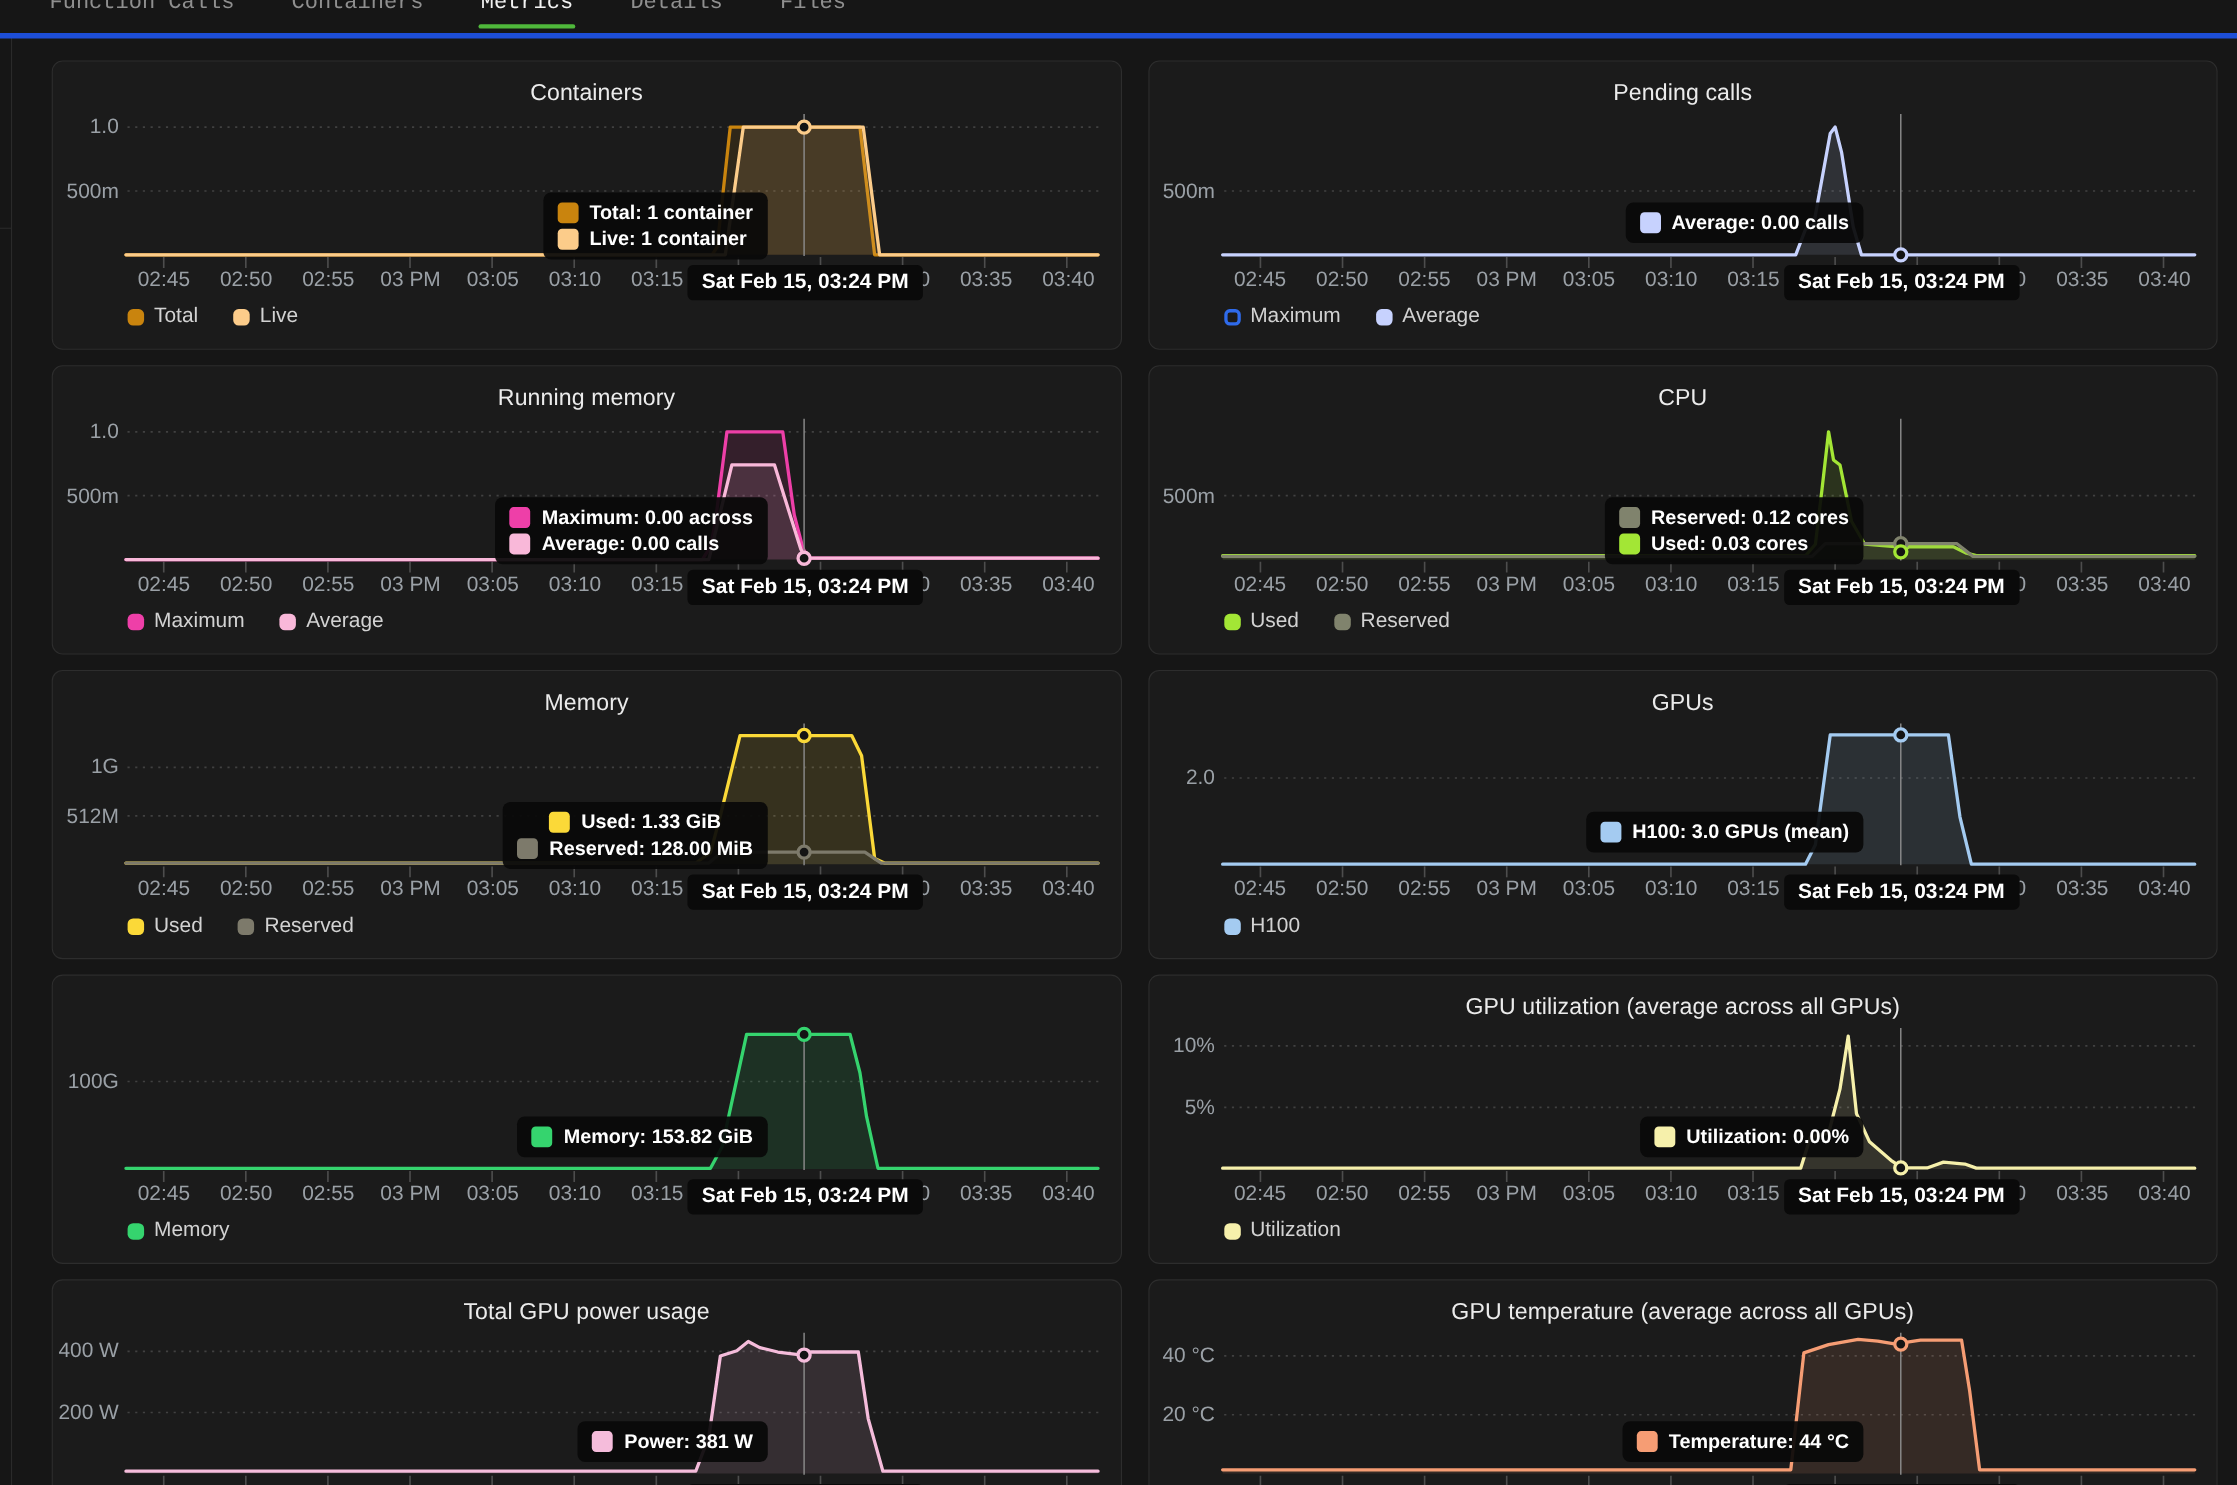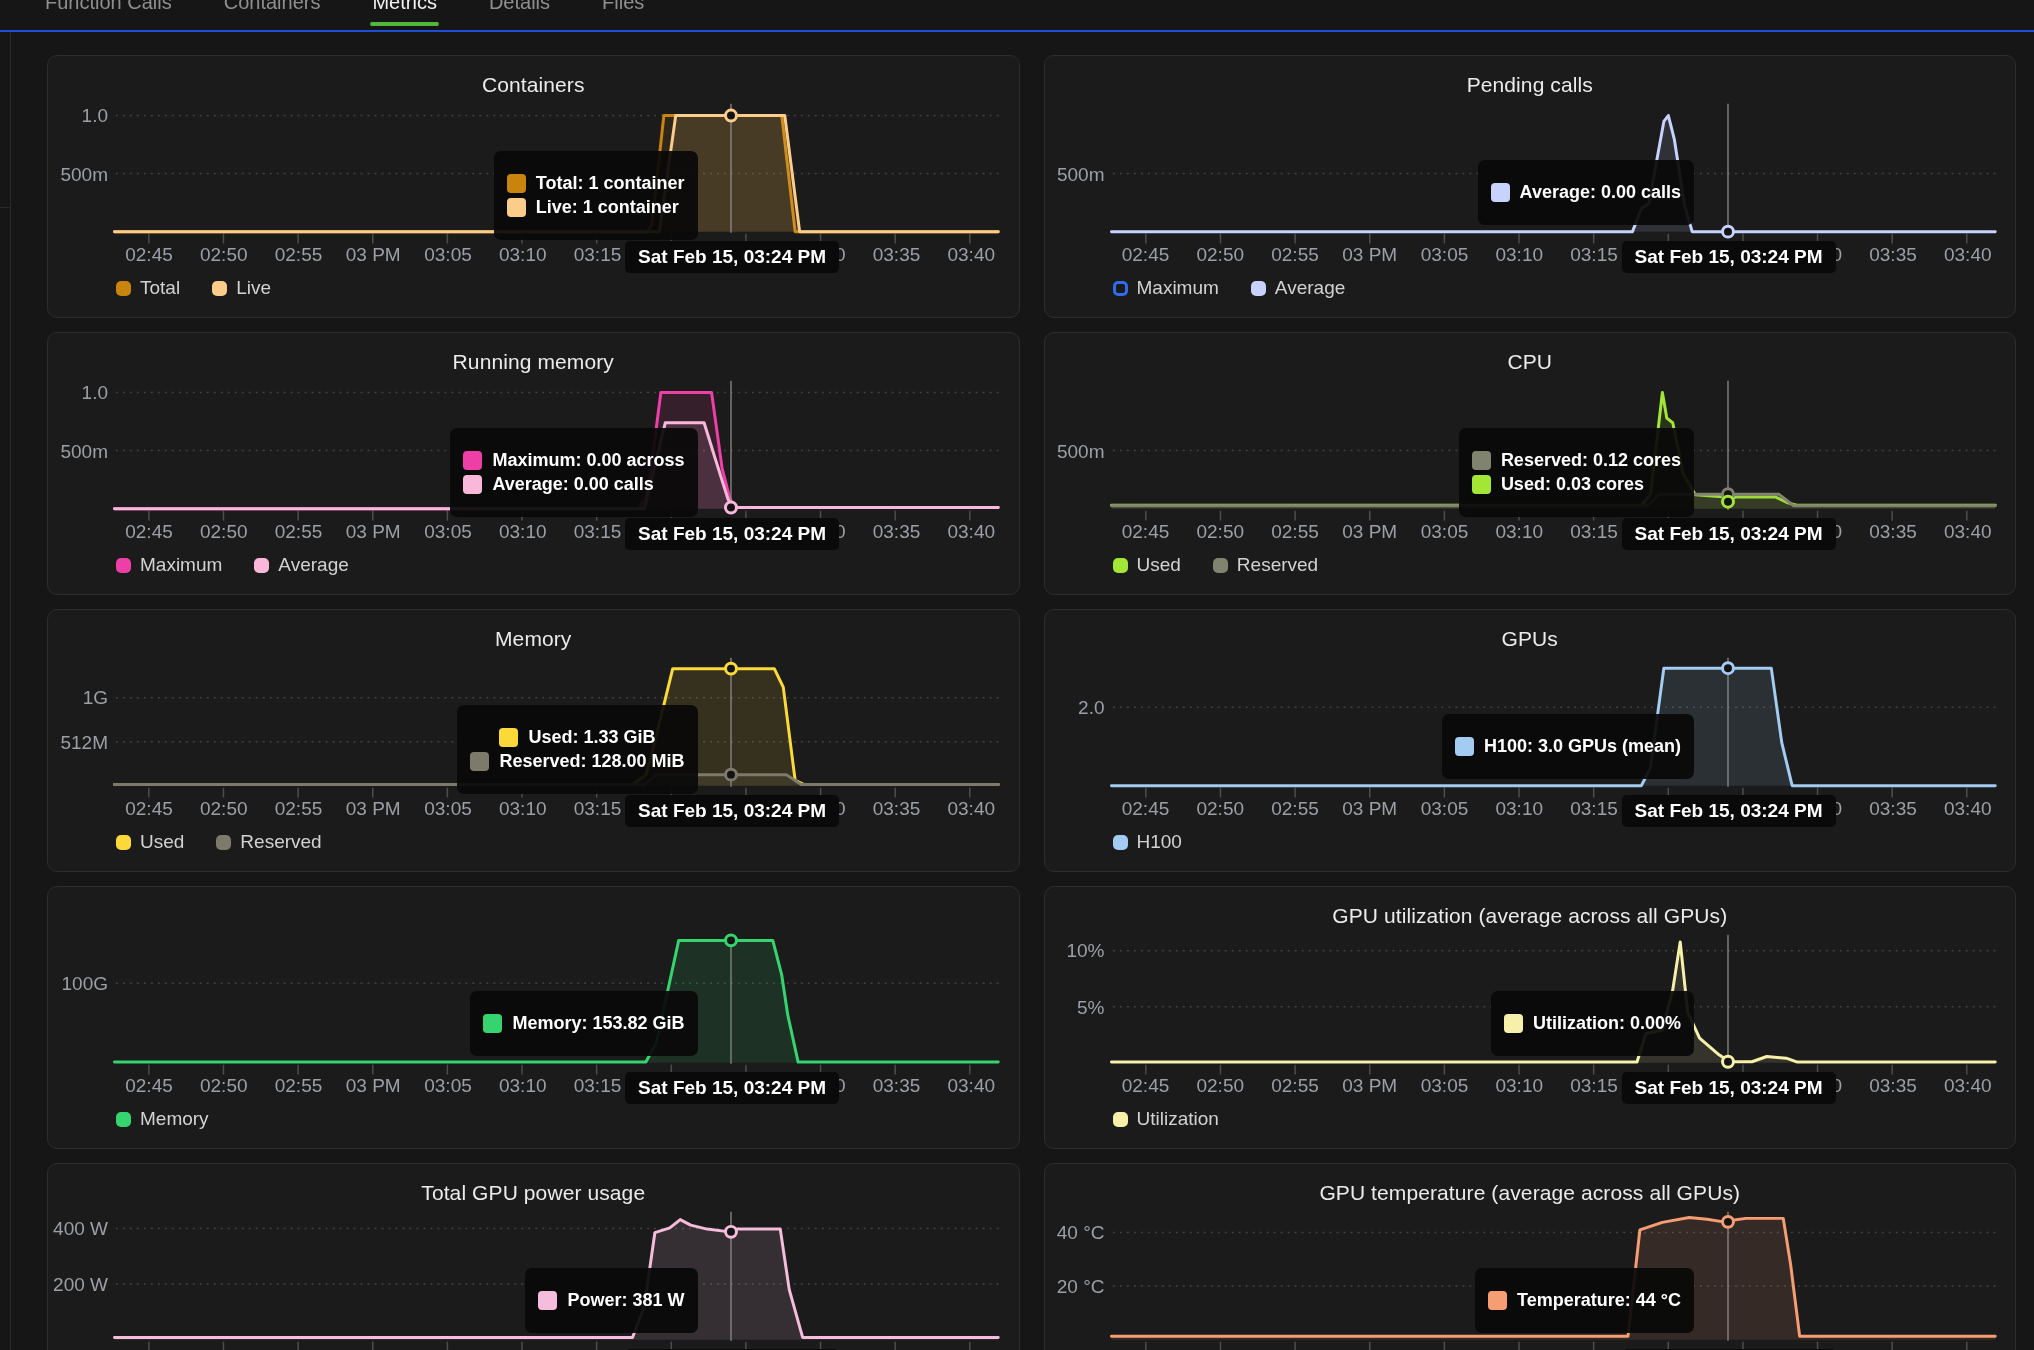--- a/index.html
+++ b/index.html
@@ -4,21 +4,21 @@
 <style>
   html,body{margin:0;padding:0;}
   body{
     width:2034px;height:1350px;overflow:hidden;position:relative;
     background:#161616;color:#e5e5e5;
     font-family:"Liberation Sans", sans-serif;
   }
   
   .tabbar{
     position:absolute;left:0;top:0;width:2034px;height:30px;
-    overflow:hidden;border-bottom:2px solid #1d4ed8;z-index:20;
+    overflow:hidden;border-bottom:5px solid #1d4ed8;z-index:20;font-family:Liberation Mono, monospace;
   }
   .tabs{position:absolute;left:43px;top:-9px;display:flex;gap:48px;}
   .tab{
     position:relative;font-size:20px;font-weight:500;color:#8f8f8f;
     padding:0 2px 12px 2px;cursor:pointer;white-space:nowrap;
   }
   .tab.active{color:#f2f2f2;}
   .tab.active::after{
     content:"";position:absolute;left:0;right:0;bottom:0;height:4px;
     background:var(--accent,#4fb83b);border-radius:2px;
@@ -43,22 +43,23 @@
   .ylab{
     position:absolute;left:4px;width:56px;text-align:right;
     font-size:19px;color:#9aa0a6;line-height:20px;
   }
   .xlab{
     position:absolute;top:188px;width:84px;text-align:center;
     font-size:19px;color:#9aa0a6;
   }
   .tooltip{
     position:absolute;right:321px;display:flex;flex-direction:column;gap:3px;
-    background:rgba(9,9,9,.93);border-radius:7px;padding:22px 13px;z-index:6;
+    background:rgba(9,9,9,.93);border-radius:7px;padding:8px 13px;z-index:6;
     white-space:nowrap;
+    margin-top:24px;
   }
   .tt-row{display:flex;align-items:center;gap:10px;}
   .tt-swatch{width:19px;height:19px;border-radius:4px;flex:none;}
   .tt-text{font-size:18px;font-weight:bold;color:#ffffff;}
   .pill{
     position:absolute;top:185px;transform:translateX(-50%);z-index:7;
     background:#0a0a0a;border-radius:5px;padding:5px 13px;
     font-size:19px;font-weight:bold;color:#ffffff;white-space:nowrap;
   }
   .legend{

